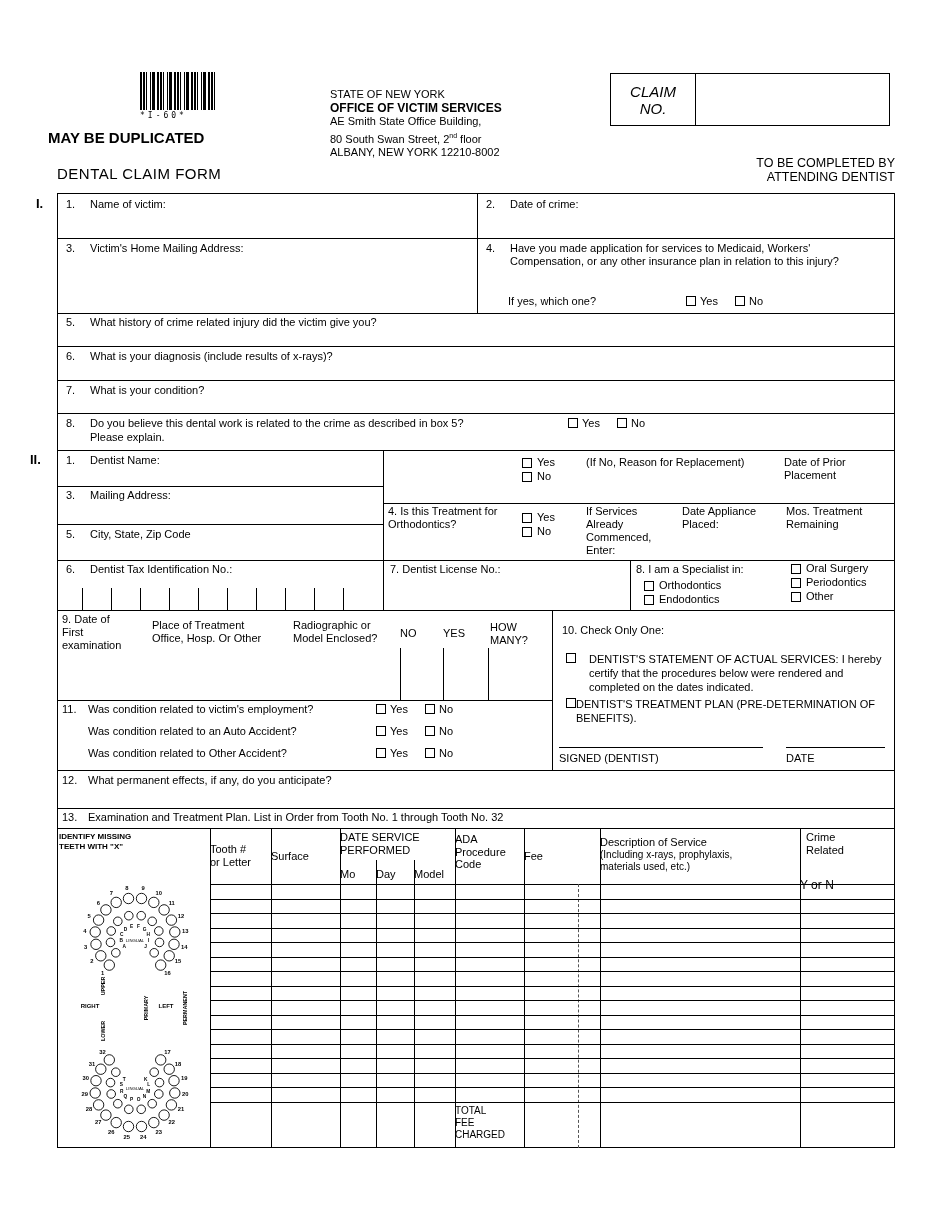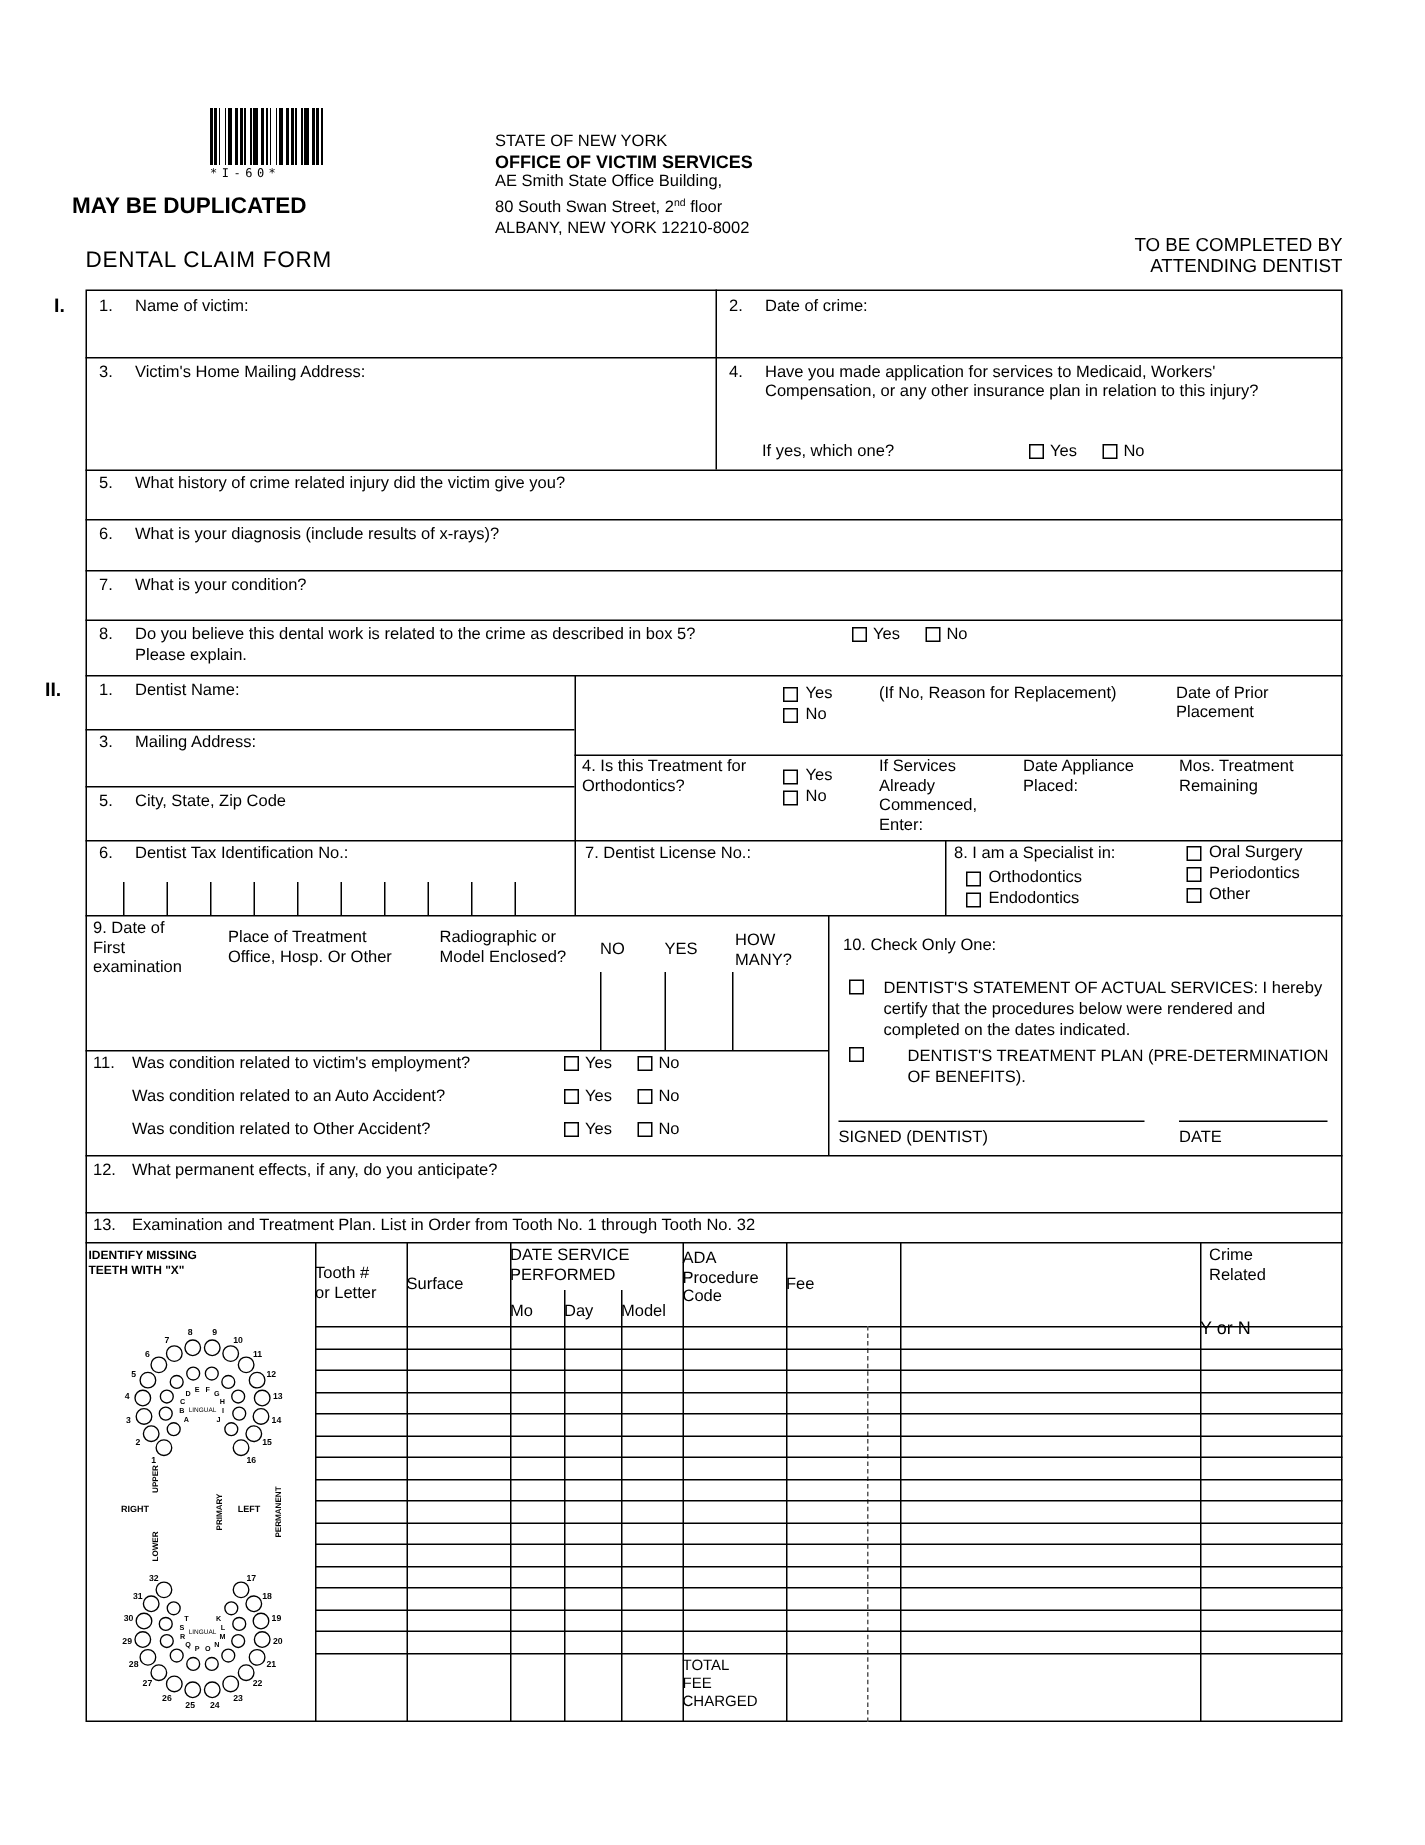--- a/index.html
+++ b/index.html
@@ -47,20 +47,27 @@
   <div class="abs bold ctr" style="left:48px;top:129px;width:220px;font-size:15px">MAY BE DUPLICATED</div>
 
   <div class="abs ctr" style="left:330px;top:88px;width:250px;line-height:13.5px">
     <div>STATE OF NEW YORK</div>
     <div class="bold" style="font-size:12px">OFFICE OF VICTIM SERVICES</div>
     <div>AE Smith State Office Building,</div>
     <div><span>80 South Swan Street, 2</span><sup>nd</sup><span> floor</span></div>
     <div>ALBANY, NEW YORK 12210-8002</div>
   </div>
 
+  <div id="claim-box">
+    <div class="lbl">
+      <span>CLAIM</span>
+      <span>NO.</span>
+    </div>
+    <div class="fill"></div>
+  </div>
 
   <div class="abs" style="left:57px;top:165px;font-size:15px;letter-spacing:.5px">DENTAL CLAIM FORM</div>
   <div class="abs" style="left:645px;top:156px;width:250px;text-align:right;font-size:12.5px;line-height:14px">
     <div>TO BE COMPLETED BY</div>
     <div>ATTENDING DENTIST</div>
   </div>
 
   <div class="abs bold" style="left:36px;top:196px;font-size:13px">I.</div>
   <div class="abs bold" style="left:30px;top:452px;font-size:13px">II.</div>
 
@@ -245,21 +252,21 @@
   </div>
   <div class="abs ctr" style="left:400px;top:627px;width:43px">NO</div>
   <div class="abs ctr" style="left:443px;top:627px;width:45px">YES</div>
   <div class="abs ctr" style="left:490px;top:621px;width:58px;line-height:13px">HOW MANY?</div>
 
   <div class="abs" style="left:562px;top:624px">10. Check Only One:</div>
   <div class="abs" style="left:566px;top:652px;width:324px;display:flex;gap:13px;align-items:flex-start">
     <span class="cb" style="margin-top:1px"></span>
     <span style="flex:1;line-height:14px">DENTIST'S STATEMENT OF ACTUAL SERVICES: I hereby certify that the procedures below were rendered and completed on the dates indicated.</span>
   </div>
-  <div class="abs" style="left:566px;top:697px;width:324px;display:flex;gap:29px;align-items:flex-start">
+  <div class="abs" style="left:566px;top:697px;width:324px;display:flex;gap:0;align-items:flex-start">
     <span class="cb" style="margin-top:1px"></span>
     <span style="flex:1;line-height:14px">DENTIST'S TREATMENT PLAN (PRE-DETERMINATION OF BENEFITS).</span>
   </div>
   <div class="hline" style="left:559px;top:747px;width:204px"></div>
   <div class="hline" style="left:786px;top:747px;width:99px"></div>
   <div class="abs ctr" style="left:559px;top:752px;width:204px">SIGNED (DENTIST)</div>
   <div class="abs ctr" style="left:786px;top:752px;width:99px">DATE</div>
 
   <div class="abs" style="left:62px;top:703px">11.</div>
   <div class="abs" style="left:88px;top:703px">Was condition related to victim's employment?</div>
@@ -311,20 +318,25 @@
   </div>
   <div class="abs ctr" style="left:340px;top:868px;width:36px">Mo</div>
   <div class="abs ctr" style="left:376px;top:868px;width:38px">Day</div>
   <div class="abs ctr" style="left:414px;top:868px;width:41px">Model</div>
   <div class="abs ctr" style="left:455px;top:833px;width:69px;line-height:12.5px">
     <div>ADA</div>
     <div>Procedure</div>
     <div>Code</div>
   </div>
   <div class="abs ctr" style="left:524px;top:850px;width:76px">Fee</div>
+  <div class="abs ctr" style="left:600px;top:836px;width:200px;line-height:12.5px">
+    <div>Description of Service</div>
+    <div style="font-size:10px">(Including x-rays, prophylaxis,</div>
+    <div style="font-size:10px">materials used, etc.)</div>
+  </div>
   <div class="abs" style="left:806px;top:831px;line-height:13px">
     <div>Crime</div>
     <div>Related</div>
   </div>
   <div class="abs ctr" style="left:800px;top:878px;width:85px;font-size:12px">Y or N</div>
 
   <div id="treatment-rows">
       <div class="trow"></div>
       <div class="trow"></div>
       <div class="trow"></div>

